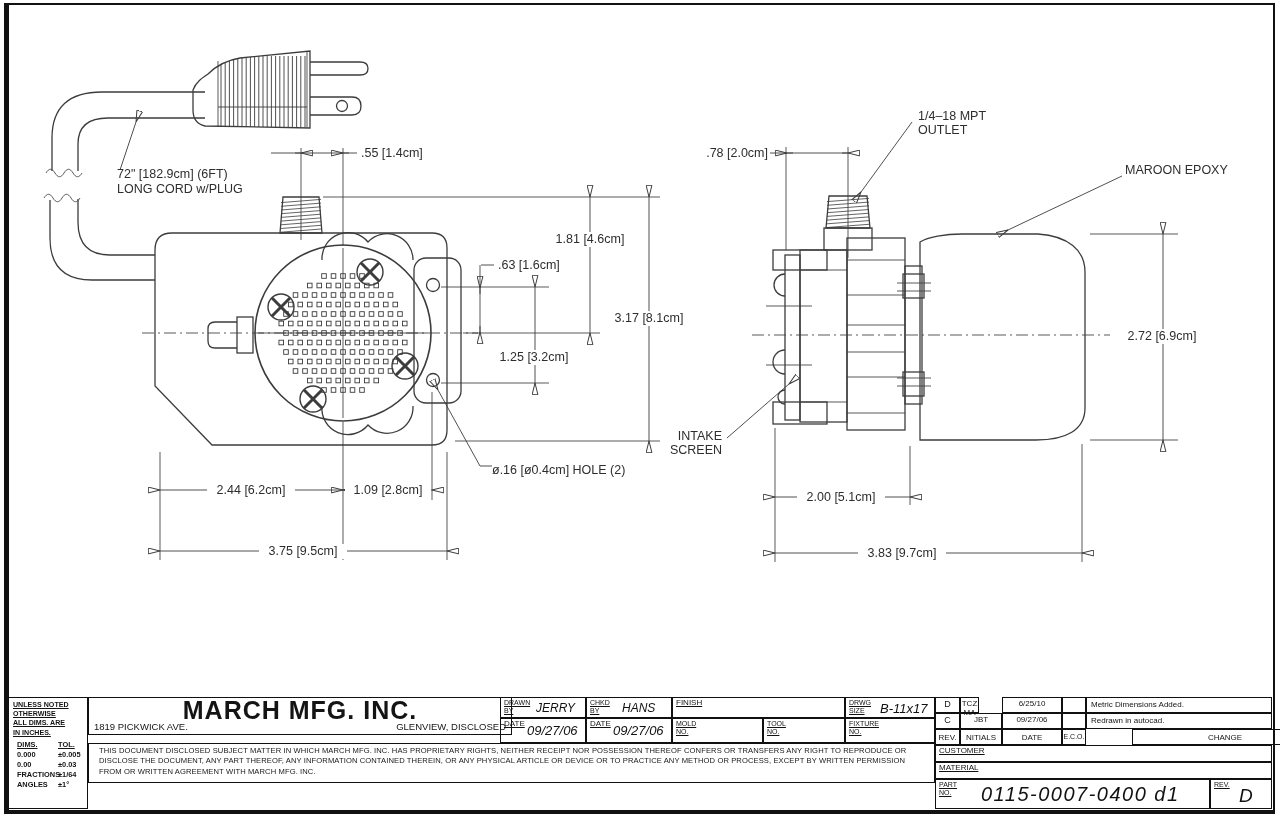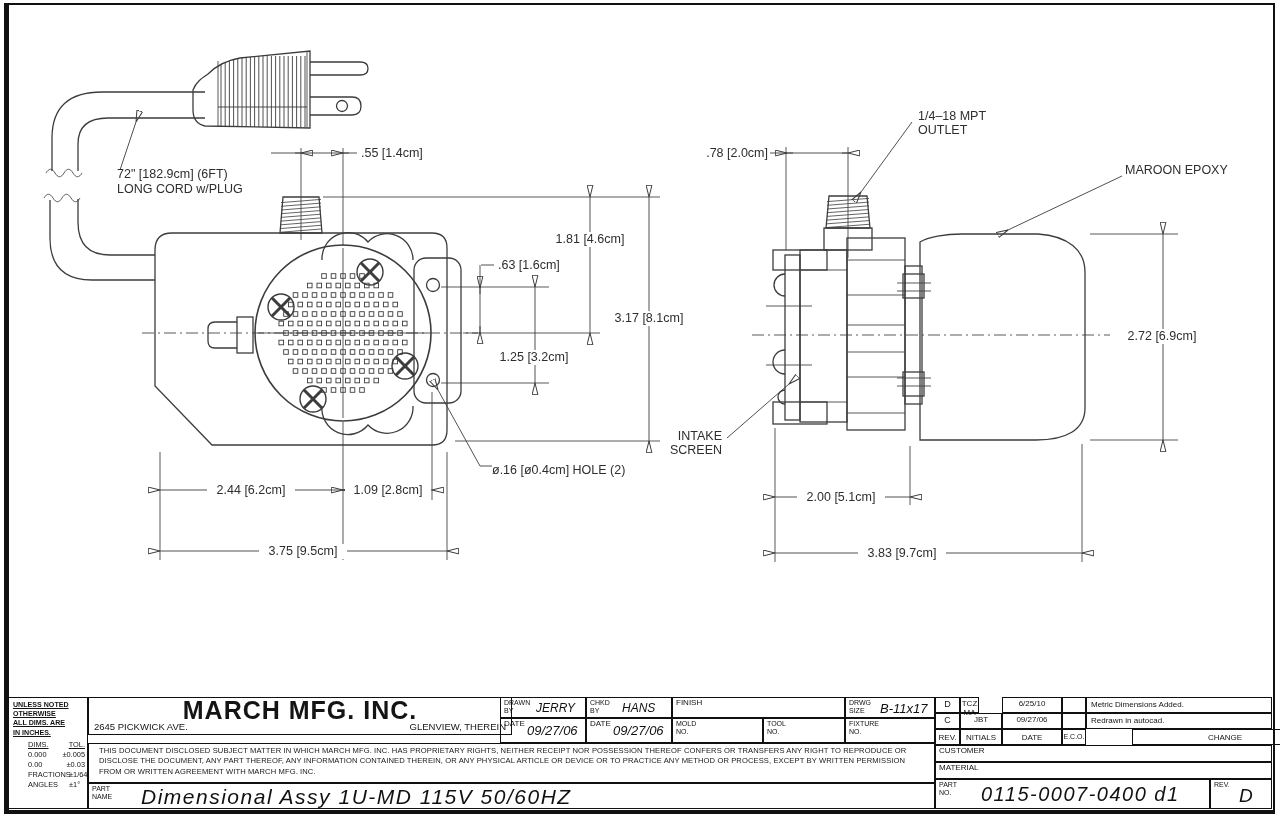--- a/index.html
+++ b/index.html
@@ -8,26 +8,26 @@
   #sheet-border{position:absolute;left:4px;top:3px;right:5px;bottom:3px;
         border:2px solid #111;border-left-width:5px;border-bottom-width:4px;pointer-events:none;}
   svg{position:absolute;left:0;top:0;}
   svg line, svg path, svg rect, svg circle, svg polyline{stroke:#3c3c3c;fill:none;}
   .obj{stroke-width:1.3px;}
   .thin{stroke-width:0.85px;}
   .dim{stroke-width:0.9px;}
   svg text{fill:#2e2e2e;font-family:"Liberation Sans",sans-serif;font-size:12.5px;stroke:none;}
   svg .bg{fill:#fff;stroke:none;}
   .cell{position:absolute;border:1.5px solid #101010;box-sizing:border-box;background:transparent;}
-  .lbl{position:absolute;left:3px;top:1px;font-size:7px;line-height:1.1;white-space:pre-line;color:#111;}
+  .lbl{position:absolute;left:3px;top:1px;font-size:7px;line-height:1.1;white-space:pre-line;color:#111;text-decoration:underline;}
   .val{position:absolute;font-style:italic;color:#111;}
   .tiny{font-size:8px;}
   #tol-note{padding:3px 3px 0 4px;font-size:7.1px;line-height:1.3;white-space:pre-line;
             text-decoration:underline;font-weight:bold;}
-  .tolrow{display:flex;font-size:7.4px;line-height:1.35;padding:0 2px 0 19px;}
+  .tolrow{display:flex;font-size:7.4px;line-height:1.35;padding:0 2px 0 8px;font-weight:bold;}
   .tolrow .c1{width:41px;}
   .tolrow.hdr{text-decoration:underline;margin-top:2px;}
   #company-name{text-align:center;font-size:25px;font-weight:bold;letter-spacing:1px;margin-top:-2px;}
   #company-addr{position:absolute;left:5px;right:5px;bottom:2px;font-size:9.5px;display:flex;justify-content:space-between;}
   .rt{font-size:9px;text-align:center;line-height:1.1;padding-top:2px;}
   .rt-change{text-align:left;padding-left:4px;font-size:8px;padding-top:3px;}
   .rt-hdr{font-size:8px;text-align:center;padding-top:3px;}
   #proprietary{font-size:7.6px;line-height:1.35;padding:2px 8px 0 10px;letter-spacing:0.1px;color:#161616;}
   #partname-val{left:52px;top:1px;font-size:21px;letter-spacing:1.5px;}
   #partno-val{left:45px;top:3px;font-size:20px;letter-spacing:1.5px;}
@@ -417,22 +417,22 @@
       </div>
     <div class="tolrow">
         <span class="c1">ANGLES</span>
         <span>±1°</span>
       </div>
   </div>
 
   <div class="cell" style="left:88px;top:697px;width:424px;height:38px;">
     <div id="company-name">MARCH MFG. INC.</div>
     <div id="company-addr">
-      <span>2645 PICKWICK AVE.</span>
-      <span>GLENVIEW, THEREIN</span>
+      <span>1819 PICKWICK AVE.</span>
+      <span>GLENVIEW, DISCLOSED</span>
     </div>
   </div>
 
   <div class="cell" style="left:500px;top:697px;width:86px;height:21px;">
     <div class="lbl">DRAWN
 BY</div>
     <div class="val" style="left:35px;top:3px;font-size:12px;">JERRY</div>
   </div>
   <div class="cell" style="left:586px;top:697px;width:86px;height:21px;">
     <div class="lbl">CHKD
@@ -466,25 +466,20 @@
   </div>
   <div class="cell" style="left:845px;top:718px;width:90px;height:25px;">
     <div class="lbl">FIXTURE
 NO.</div>
   </div>
 
   <div class="cell" style="left:88px;top:743px;width:847px;height:40px;">
     <div id="proprietary">THIS DOCUMENT DISCLOSED SUBJECT MATTER IN WHICH MARCH MFG. INC. HAS PROPRIETARY RIGHTS, NEITHER RECEIPT NOR POSSESSION THEREOF CONFERS OR TRANSFERS ANY RIGHT TO REPRODUCE OR DISCLOSE THE DOCUMENT, ANY PART THEREOF, ANY INFORMATION CONTAINED THEREIN, OR ANY PHYSICAL ARTICLE OR DEVICE OR TO PRACTICE ANY METHOD OR PROCESS, EXCEPT BY WRITTEN PERMISSION FROM OR WRITTEN AGREEMENT WITH MARCH MFG. INC.</div>
   </div>
 
-  <div class="cell" style="left:88px;top:783px;width:847px;height:26px;">
-    <div class="lbl">PART
-NAME</div>
-    <div class="val" id="partname-val">Dimensional Assy 1U-MD 115V 50/60HZ</div>
-  </div>
 
   <div class="cell" style="left:935px;top:697px;width:25px;height:16px;">
       <div class="rt">D</div>
     </div>
   <div class="cell" style="left:960px;top:697px;width:19px;height:16px;">
       <div class="rt" style="font-size:8px;">TCZ MA</div>
     </div>
   <div class="cell" style="left:1002px;top:697px;width:60px;height:16px;">
       <div class="rt" style="font-size:8px;">6/25/10</div>
     </div>

